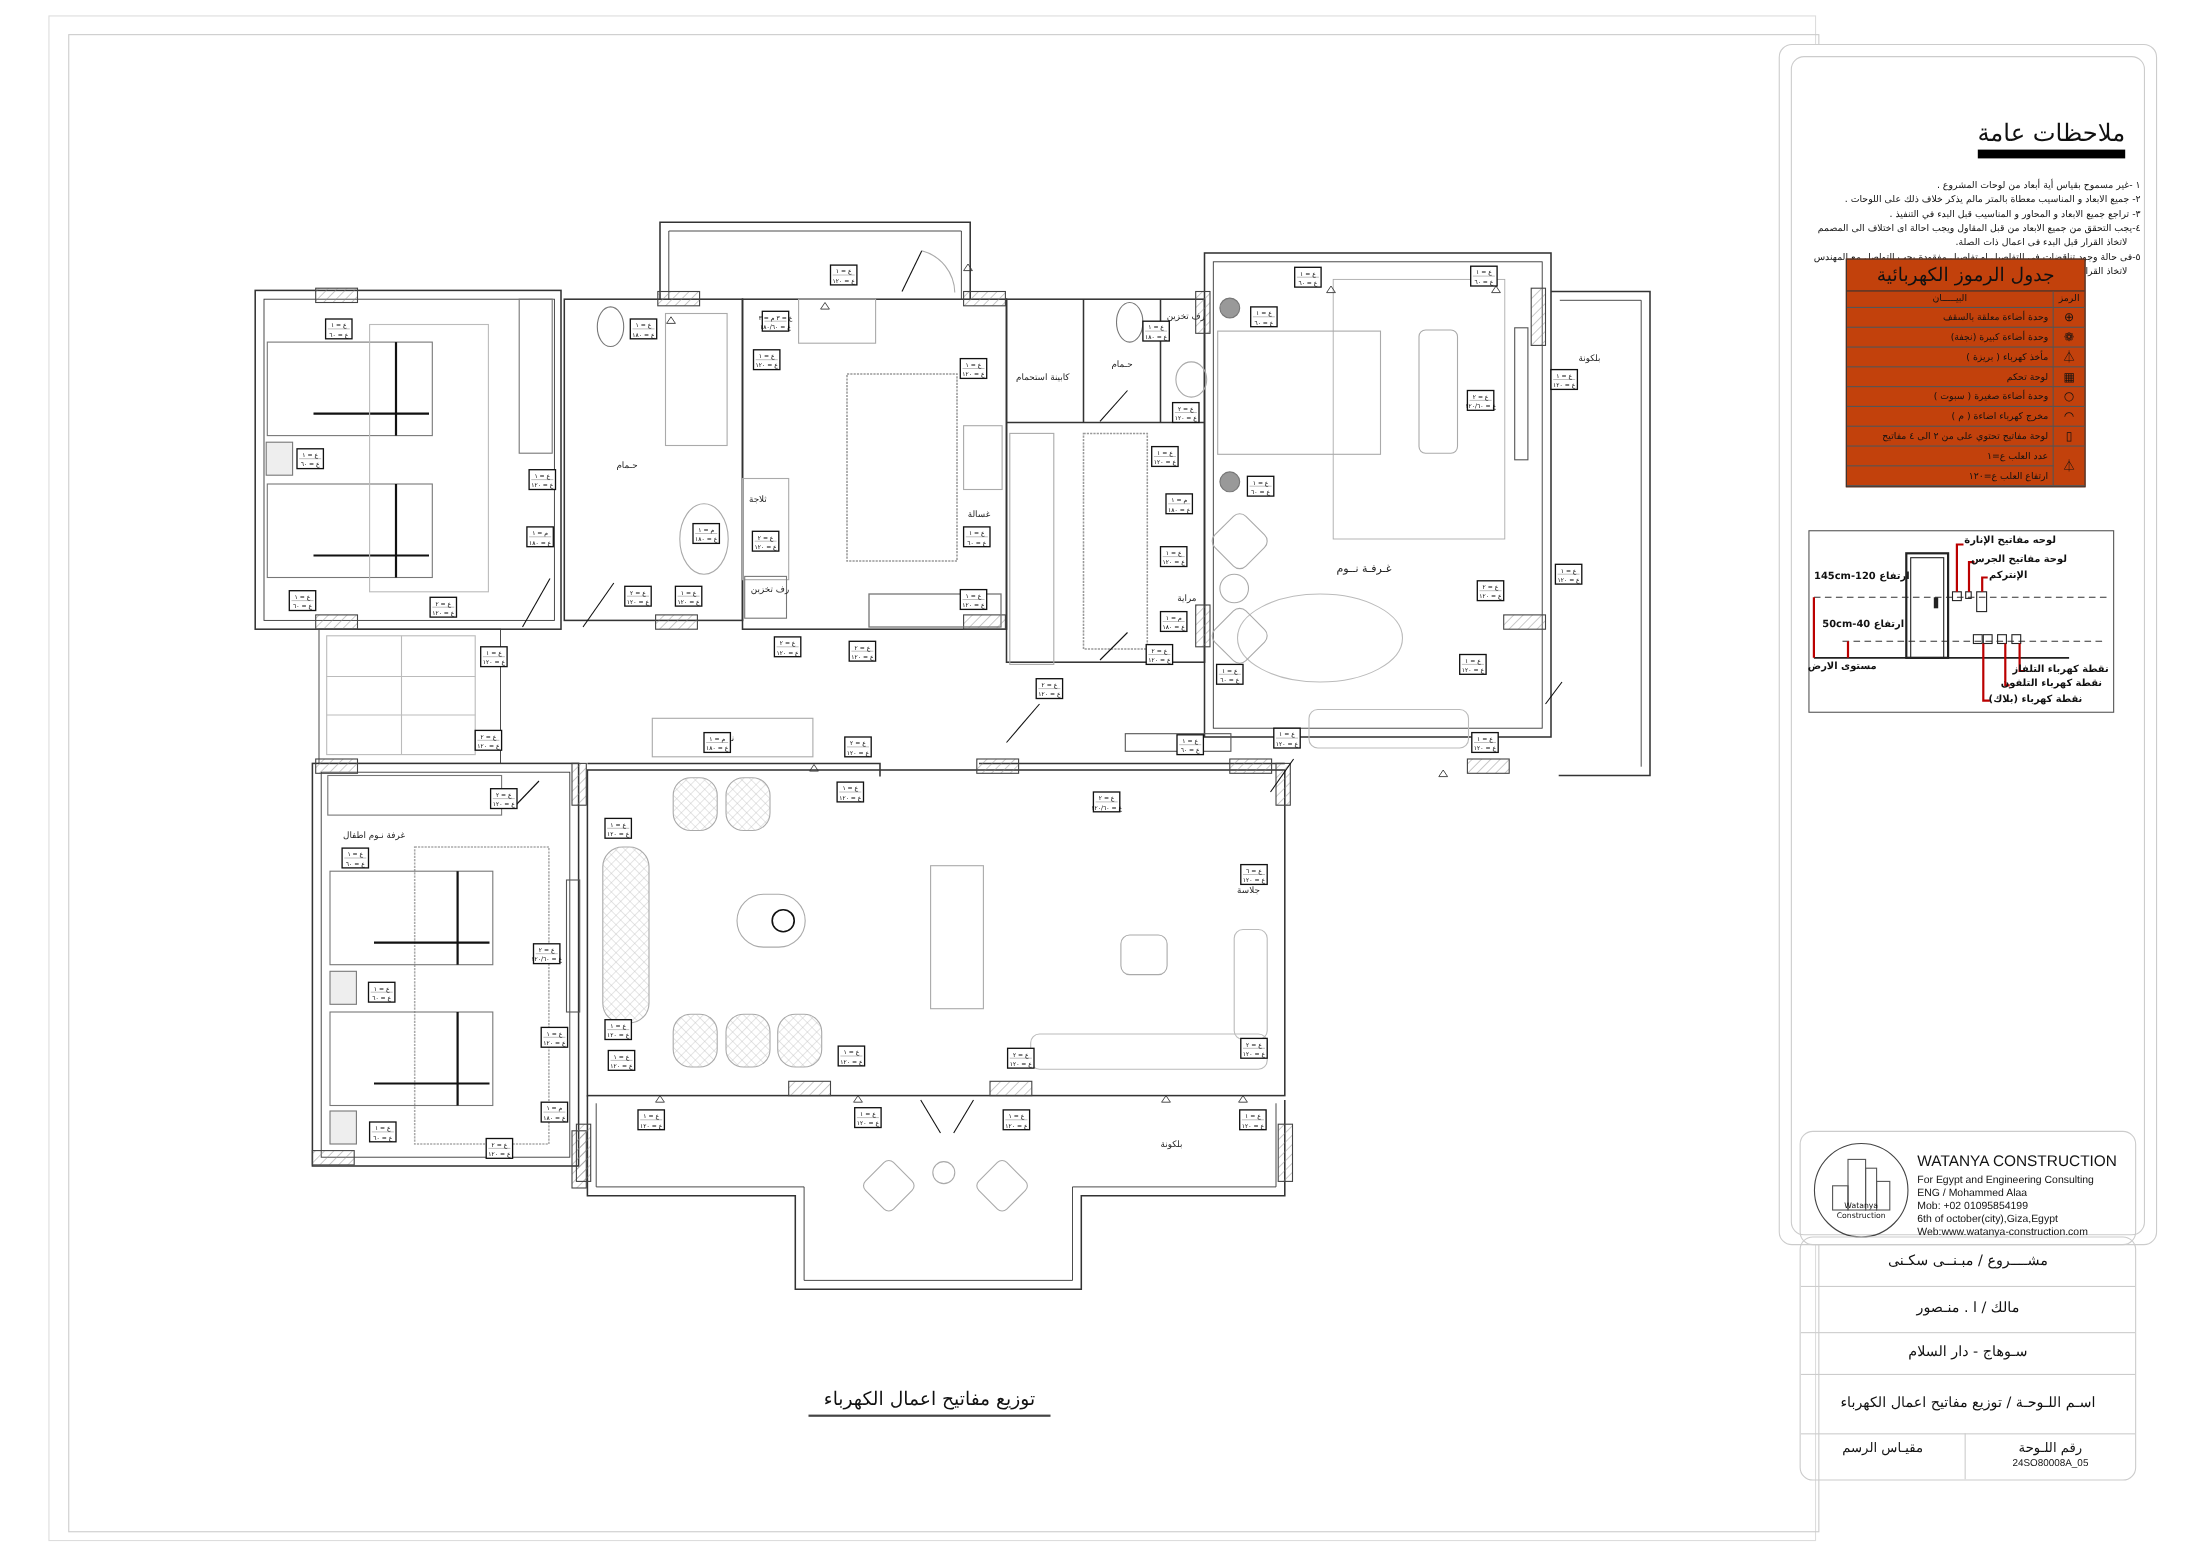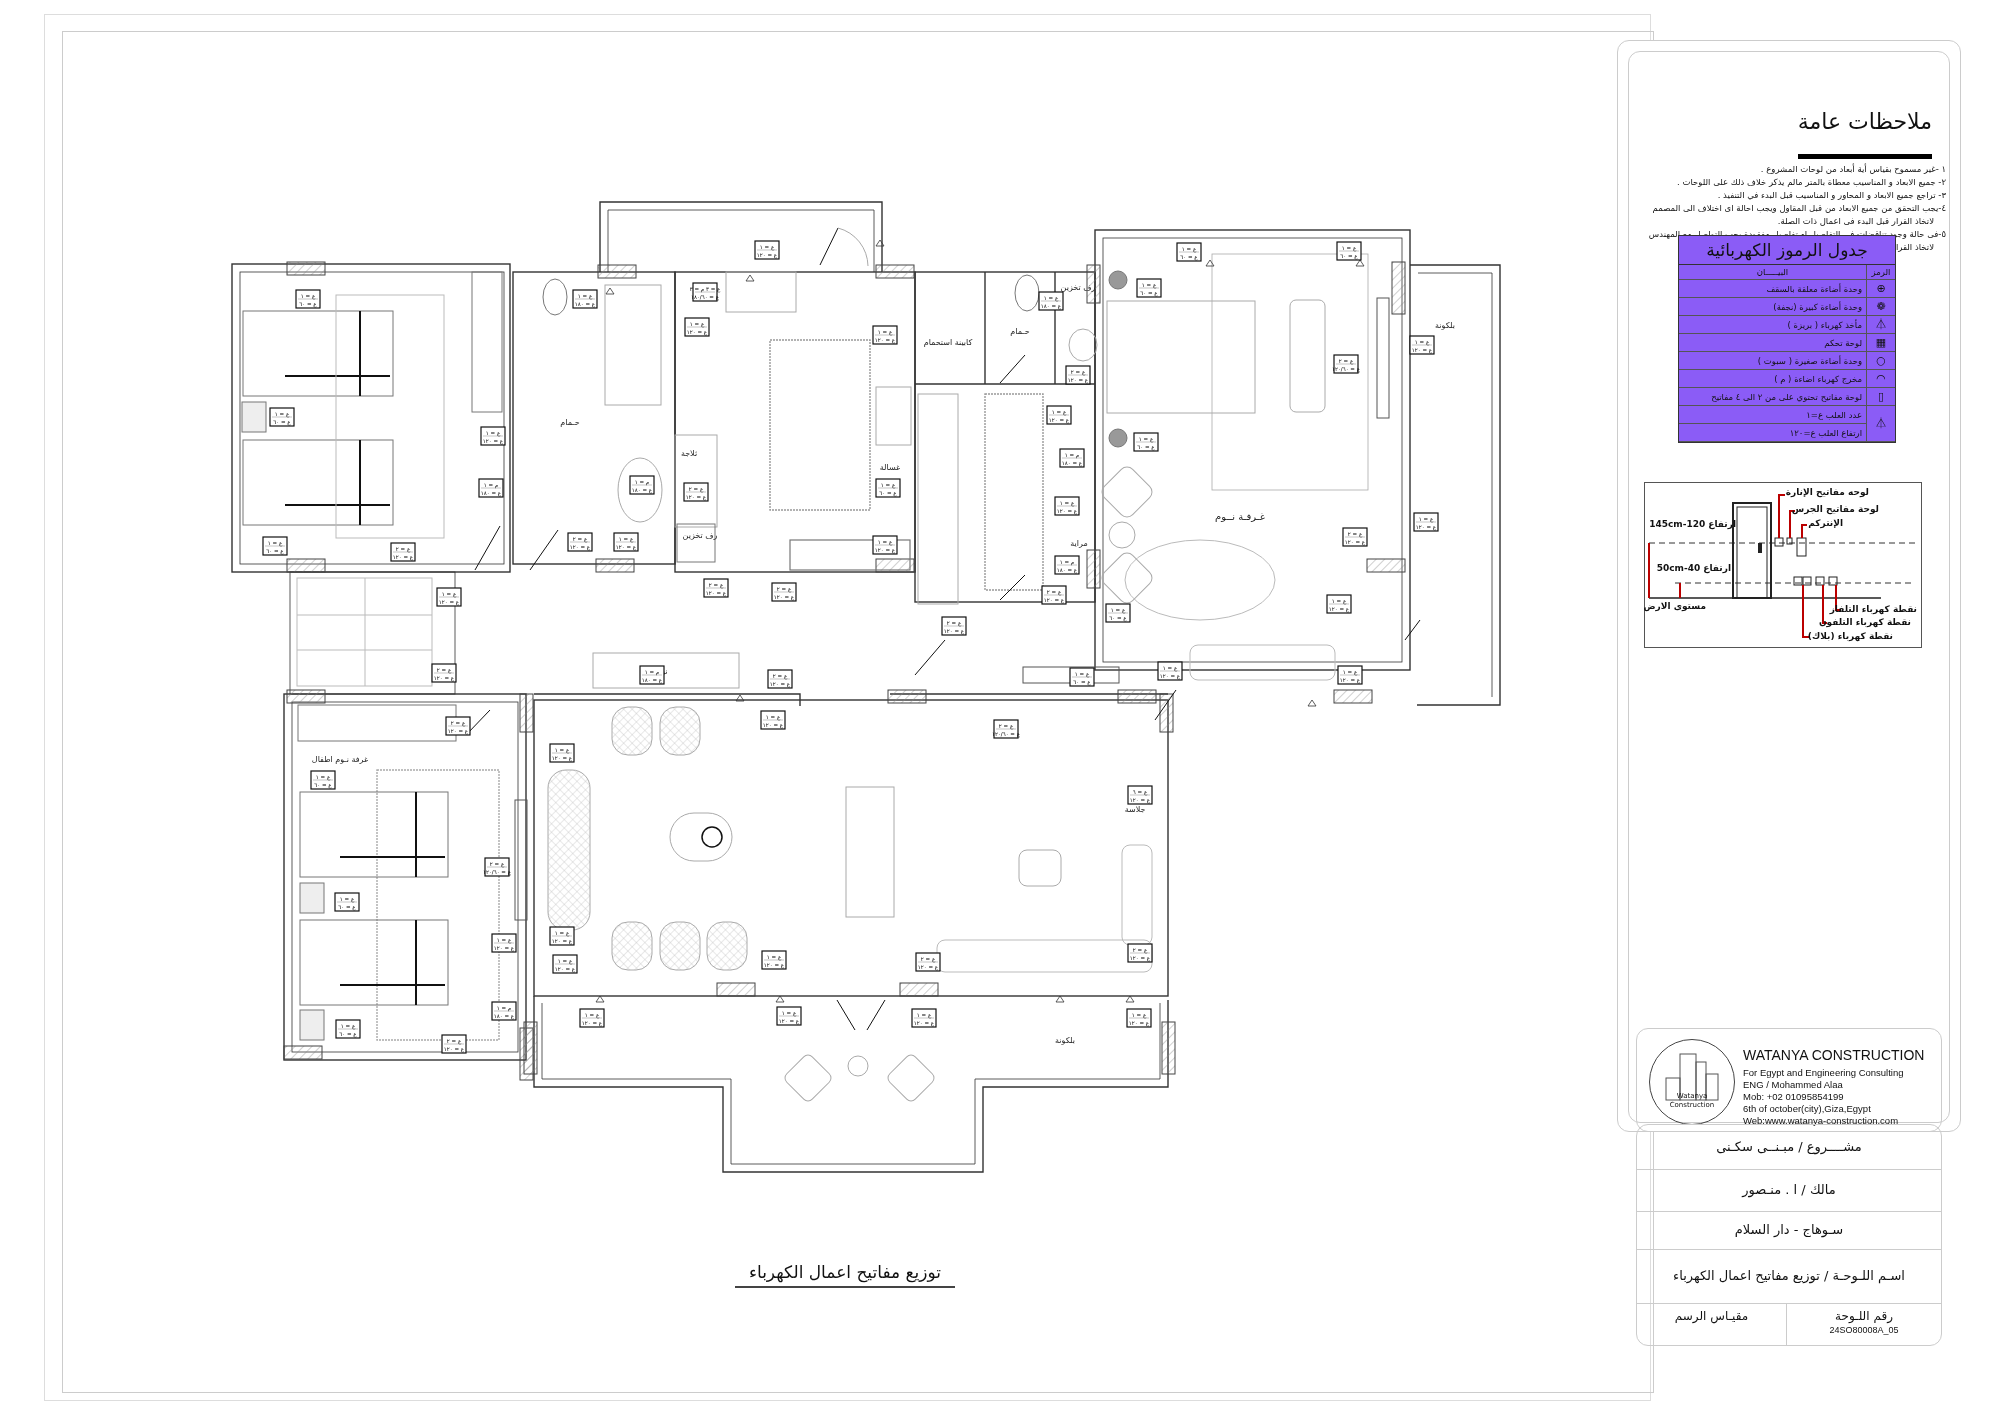--- a/index.html
+++ b/index.html
@@ -3,25 +3,25 @@
 <meta charset="utf-8">
 <style>
   html,body{margin:0;padding:0;background:#fff;}
   body{width:2000px;height:1415px;position:relative;overflow:hidden;font-family:"DejaVu Sans",sans-serif;color:#111;}
   .frame-outer{position:absolute;left:44px;top:14px;width:1605px;height:1385px;border:1px solid #ddd;}
   .frame-inner{position:absolute;left:62px;top:31px;width:1590px;height:1360px;border:1px solid #ccc;}
   #plan{position:absolute;left:0;top:0;}
   .panel{position:absolute;border:1px solid #ccc;border-radius:12px;background:#fff;}
   .notes{left:1617px;top:40px;width:342px;height:1364px;}
   .notes-inner{position:absolute;left:10px;top:10px;width:320px;height:1344px;border:1px solid #ccc;border-radius:12px;}
-  .notes-title{position:absolute;right:28px;top:68px;font-size:22px;direction:rtl;border-bottom:5px solid #000000;padding-bottom:20px;}
+  .notes-title{position:absolute;right:28px;top:68px;font-size:22px;direction:rtl;border-bottom:8px solid #000000;padding-bottom:2px;}
   .notes-list{position:absolute;right:14px;top:122px;width:320px;direction:rtl;font-size:8.5px;line-height:13px;}
   .notes-list div{white-space:nowrap;}
   .notes-list .indent{padding-right:12px;}
-  .legend{position:absolute;left:1678px;top:235px;width:216px;border:1.5px solid #333;direction:rtl;background:#8b5cf6;}
+  .legend{position:absolute;left:1678px;top:235px;width:216px;border:1.5px solid #333;direction:rtl;background:#c2410c;}
   .legend-title{font-size:17px;text-align:center;padding:4px 0;border-bottom:1.5px solid #333;}
   .legend table{width:100%;border-collapse:collapse;font-size:8.5px;}
   .legend td{border-bottom:1px solid #555;padding:2px 4px;height:13px;}
   .legend td.sym{width:20px;border-left:1px solid #555;text-align:center;font-size:11px;}
   .legend th{font-weight:normal;font-size:8.5px;border-bottom:1px solid #555;padding:2px 4px;}
   .legend th.sym{border-left:1px solid #555;}
   .heights{position:absolute;left:1644px;top:482px;width:276px;height:164px;border:1.5px solid #555;background:#fff;}
   .hlabel{position:absolute;font-size:9px;font-weight:bold;direction:rtl;white-space:nowrap;}
   .company{position:absolute;left:1636px;top:1028px;width:304px;height:102px;border:1px solid #ccc;border-radius:12px;}
   .logo{position:absolute;left:12px;top:10px;width:84px;height:84px;border:1px solid #444;border-radius:50%;}

